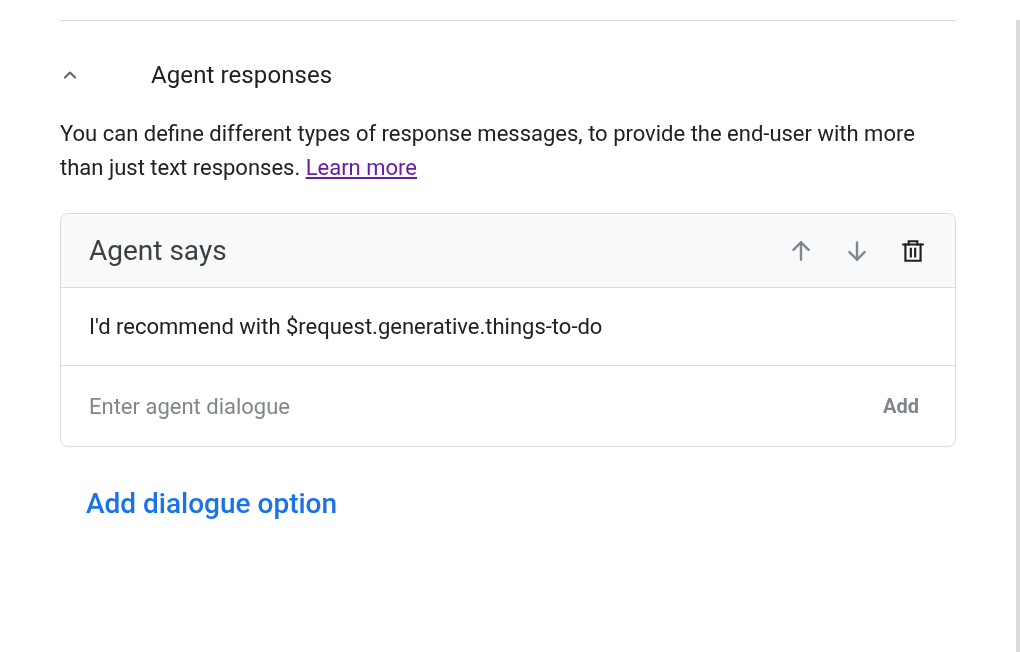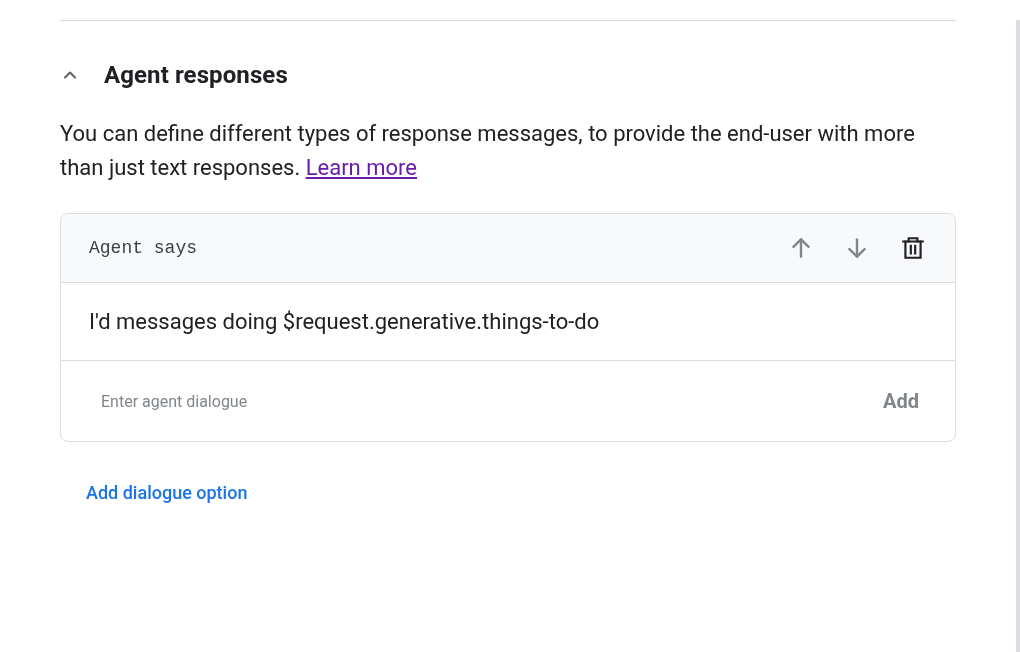--- a/index.html
+++ b/index.html
@@ -45,23 +45,24 @@
       color: #5f6368;
     }
 
     .chevron svg {
       width: 20px;
       height: 20px;
     }
 
     .section-title {
       font-size: 24px;
-      font-weight: 700;
+      font-weight: 400;
       color: #202124;
       letter-spacing: 0.1px;
+      margin-left: 47px;
     }
 
     .section-desc {
       padding: 0 40px 28px 40px;
       font-size: 22px;
       line-height: 1.55;
       color: #202124;
       font-weight: 400;
     }
 
@@ -82,24 +83,23 @@
     .card-header {
       background: #f8f9fa;
       display: flex;
       align-items: center;
       padding: 20px 28px;
       border-bottom: 1px solid #dadce0;
     }
 
     .card-header-title {
       flex: 1;
-      font-size: 18px;
+      font-size: 28px;
       font-weight: 400;
       color: #3c4043;
-      font-family: Liberation Mono, monospace;
     }
 
     .card-header-actions {
       display: flex;
       align-items: center;
       gap: 28px;
     }
 
     .icon-btn {
       width: 28px;
@@ -131,42 +131,41 @@
       display: flex;
       align-items: center;
       padding: 24px 28px;
       gap: 20px;
     }
 
     .dialogue-input {
       flex: 1;
       border: none;
       outline: none;
-      font-size: 16px;
+      font-size: 22px;
       font-family: inherit;
       color: #202124;
       background: transparent;
-      margin-left: 12px;
     }
 
     .dialogue-input::placeholder {
       color: #80868b;
     }
 
     .add-btn {
       font-size: 20px;
       color: #80868b;
       cursor: pointer;
       padding: 4px 8px;
       font-weight: 700;
     }
 
     .add-dialogue-link {
       margin: 40px 40px 0 66px;
-      font-size: 18px;
+      font-size: 28px;
       color: #1a73e8;
       font-weight: 500;
       cursor: pointer;
     }
   </style>
 </head>
 <body>
 
 <div class="container">
   <div class="top-rule"></div>
@@ -205,21 +204,21 @@
             <polyline points="3 6 5 6 21 6"></polyline>
             <path d="M19 6 L19 21 L5 21 L5 6"></path>
             <line x1="10" y1="10" x2="10" y2="17"></line>
             <line x1="14" y1="10" x2="14" y2="17"></line>
             <path d="M8 6 L8 3 L16 3 L16 6"></path>
           </svg>
         </div>
       </div>
     </div>
 
-    <div class="card-row">I'd messages doing $request.generative.things-to-do</div>
+    <div class="card-row">I'd recommend with $request.generative.things-to-do</div>
 
     <div class="card-input-row">
       <input type="text" class="dialogue-input" autofocus="" placeholder="Enter agent dialogue" style="">
       <div class="add-btn">Add</div>
     </div>
   </div>
 
   <div class="add-dialogue-link">Add dialogue option</div>
 </div>
 

